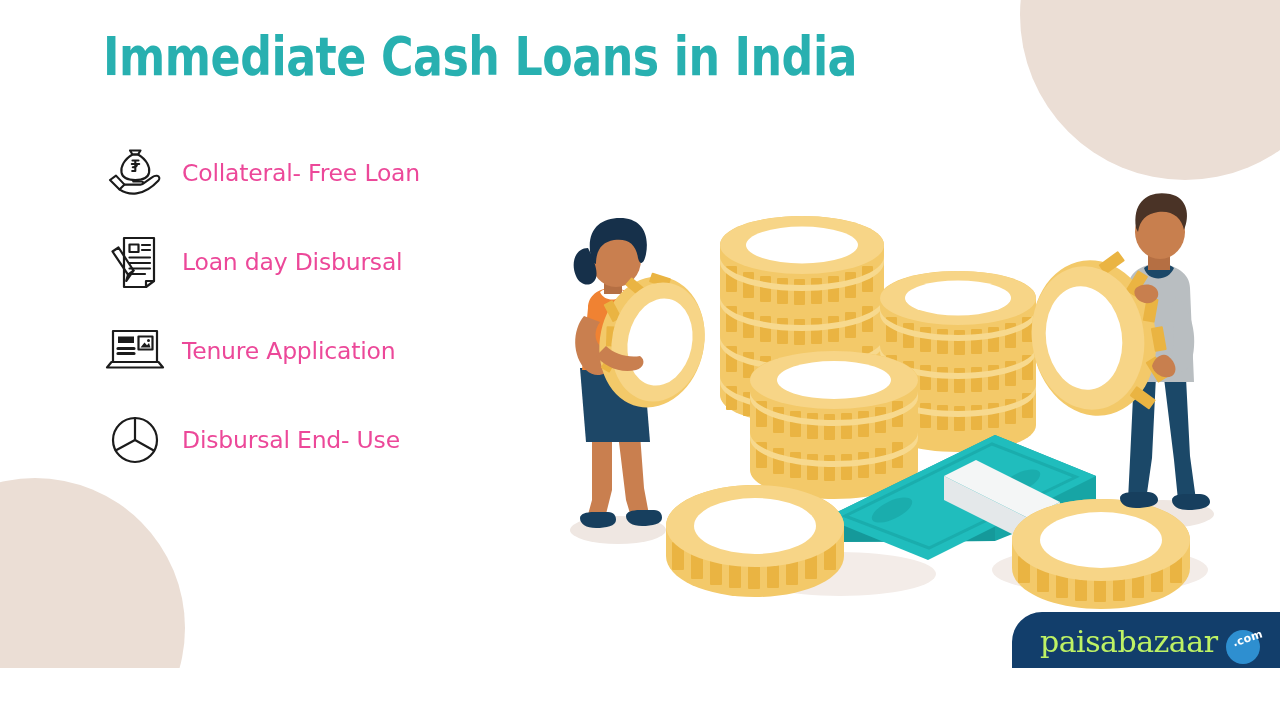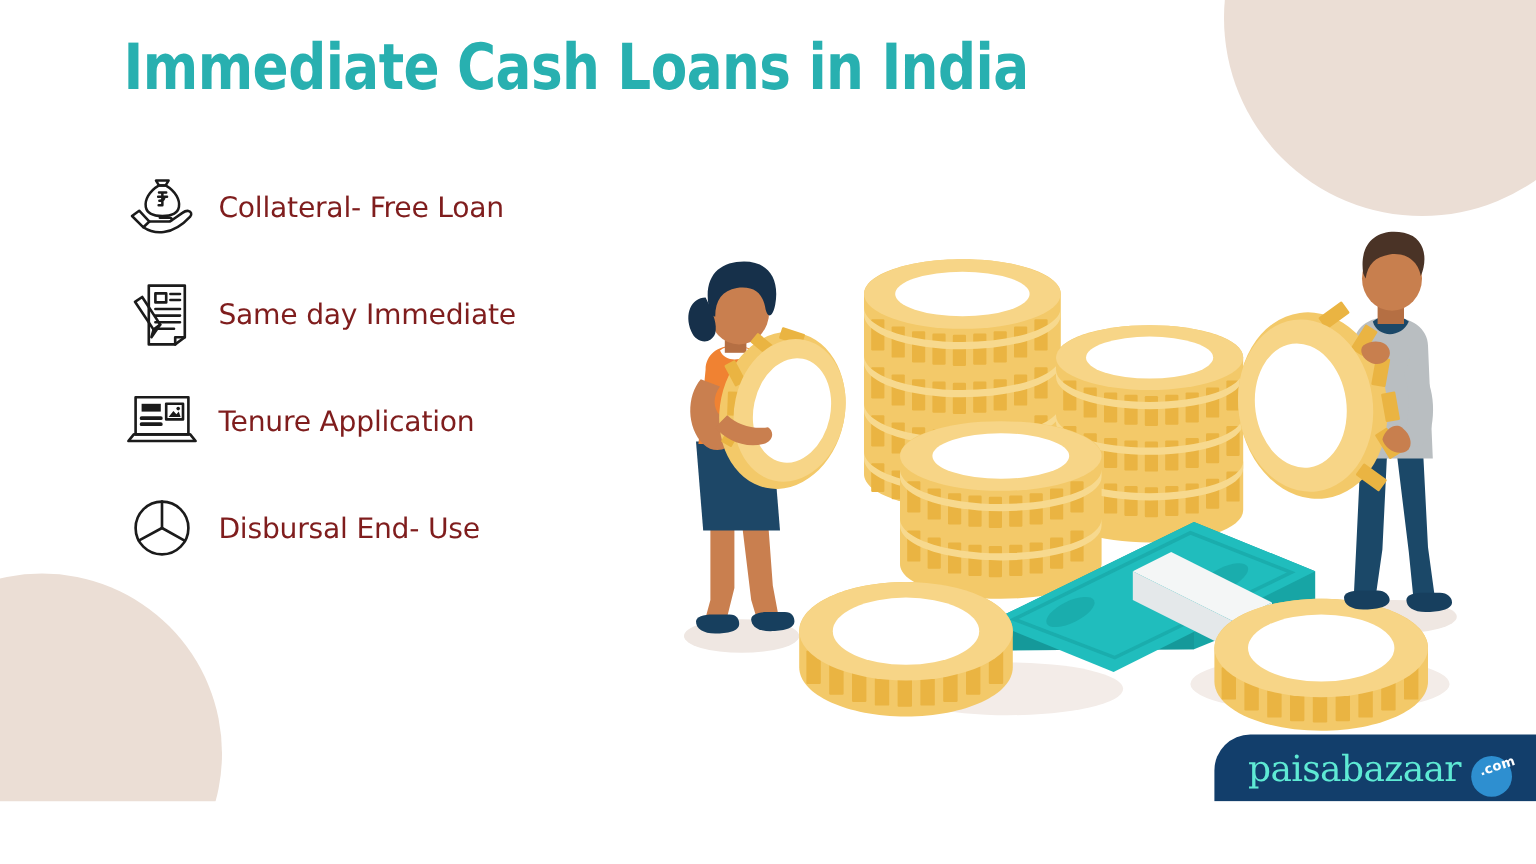--- a/index.html
+++ b/index.html
@@ -68,21 +68,21 @@
     width: 74px;
     flex: 0 0 74px;
     height: 56px;
     display: flex;
     align-items: center;
     justify-content: center;
   }
   .feature-icon svg { display: block; }
   .feature-label {
     font-size: 23.5px;
-    color: #7f1d1d;
+    color: #ec4899;
     font-family: "DejaVu Sans", sans-serif;
     letter-spacing: -0.2px;
     white-space: nowrap;
     margin-left: 10px;
   }
 
   
   #illustration {
     position: absolute;
     left: 540px;
@@ -102,21 +102,21 @@
     background: #123e6b;
     border-top-left-radius: 30px;
     overflow: hidden;
   }
   #logo-wordmark {
     position: absolute;
     left: 28px;
     top: 12px;
     font-family: "DejaVu Serif", serif;
     font-size: 30px;
-    color: #5eead4;
+    color: #bef264;
     letter-spacing: -0.5px;
     white-space: nowrap;
   }
   #logo-dotcom-badge {
     position: absolute;
     left: 214px;
     top: 18px;
     width: 34px;
     height: 34px;
     border-radius: 50%;
@@ -171,21 +171,21 @@
             <path d="M15 3 L45 3 L45 46 L37 52 L15 52 Z"></path>
             <path d="M45 46 L37 46 L37 52"></path>
             <rect x="20.5" y="9.5" width="9" height="7.5"></rect>
             <path d="M33 10 L41 10 M33 15 L41 15"></path>
             <path d="M20.5 22.5 L41 22.5 M20.5 28 L41 28 M20.5 33.5 L41 33.5 M20.5 39 L36 39"></path>
             <path d="M3.5 16.5 L9.5 12.5 L24.5 35.5 L19 39.7 Z"></path>
             <path d="M19 39.7 L17.2 46 L24.5 35.5"></path>
           </g>
         </svg>
       </span>
-      <span class="feature-label">Same day Immediate</span>
+      <span class="feature-label">Loan day Disbursal</span>
     </div>
 
     <div class="feature-row">
       <span class="feature-icon">
         <svg width="60" height="48" viewBox="0 0 60 48">
           <g fill="none" stroke="#1b1b1b" stroke-width="2.2" stroke-linejoin="round" stroke-linecap="round">
             <rect x="8" y="4" width="44" height="31"></rect>
             <path d="M2 40.5 L58 40.5 L53.5 35 L6.5 35 Z"></path>
             <rect x="13" y="9.5" width="16" height="6.5" fill="#1b1b1b" stroke="none"></rect>
             <path d="M13 21.5 L29 21.5 M13 26.5 L29 26.5" stroke-width="3.2"></path>

